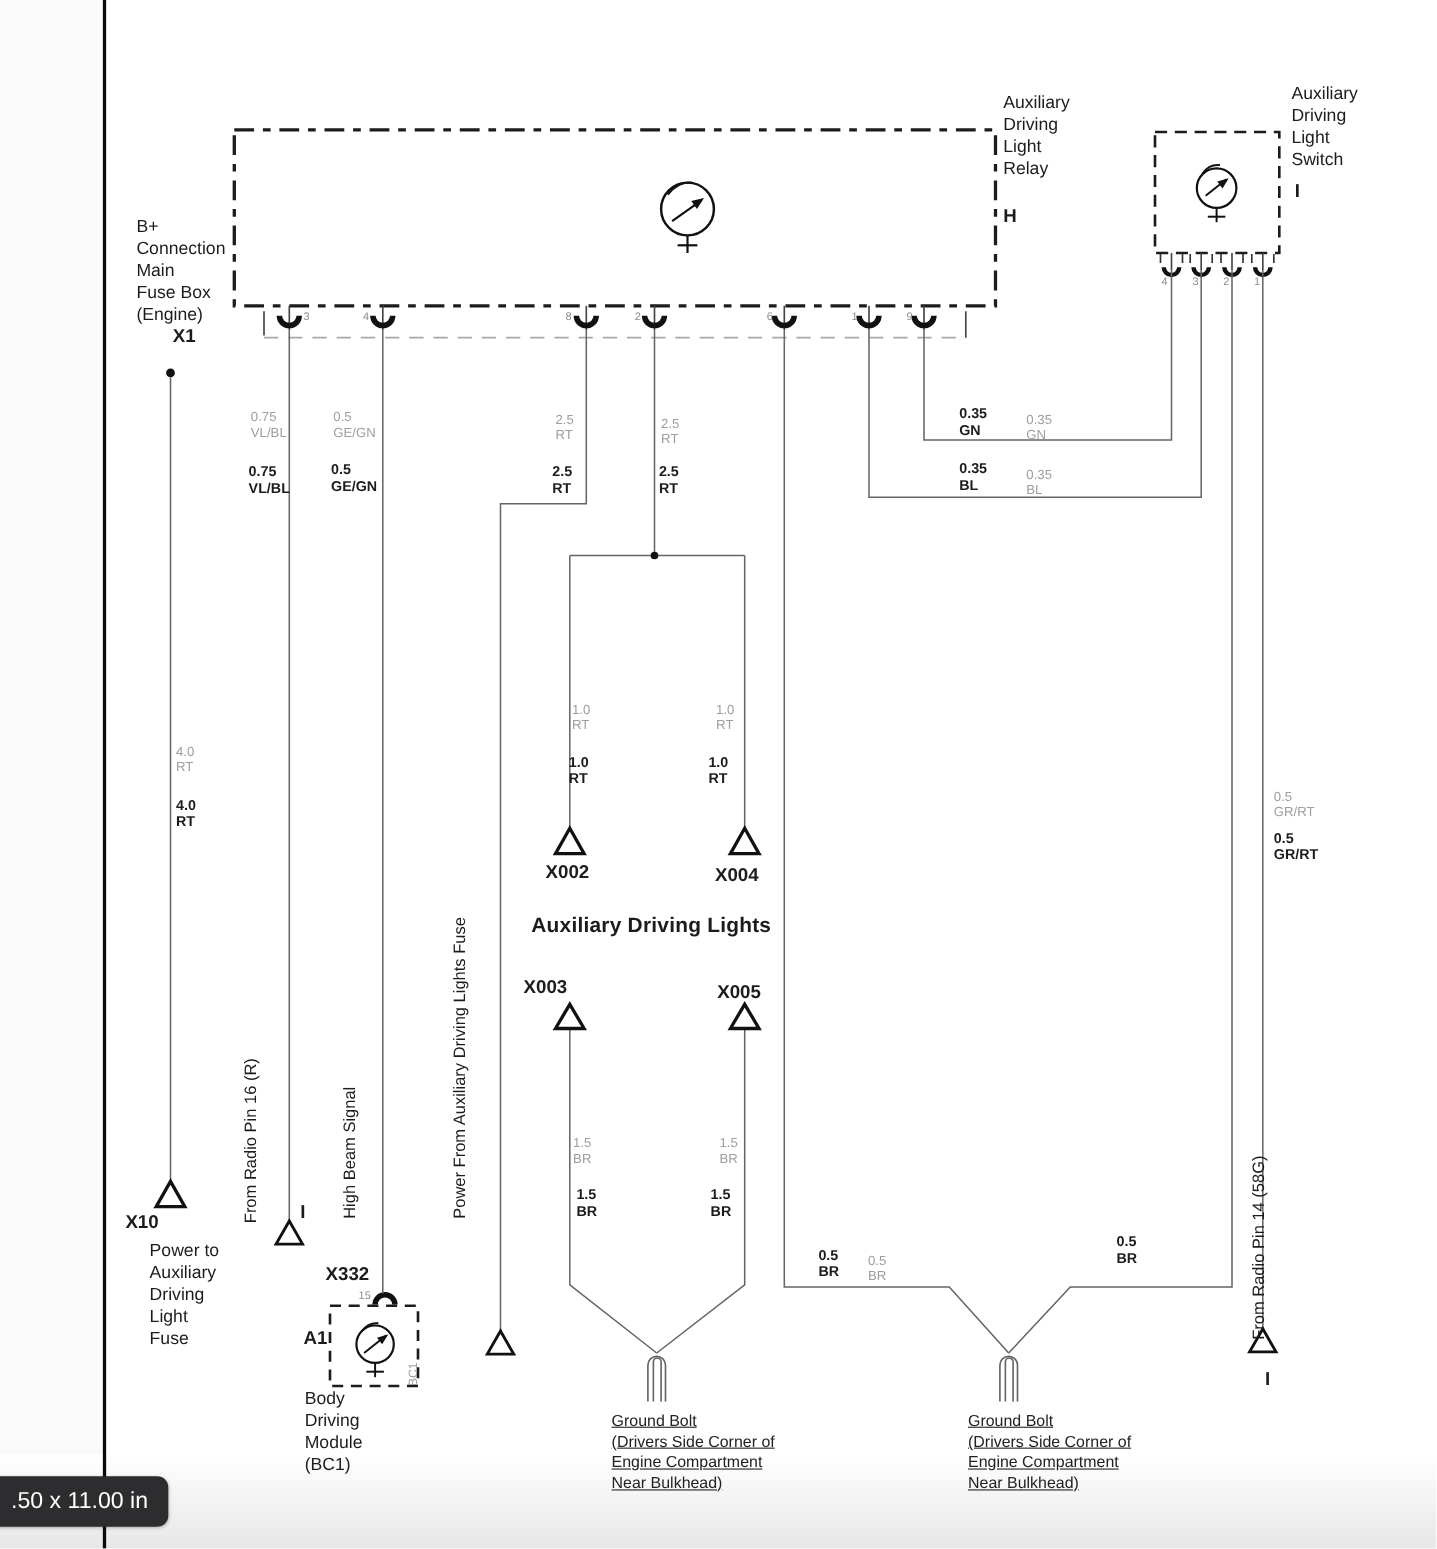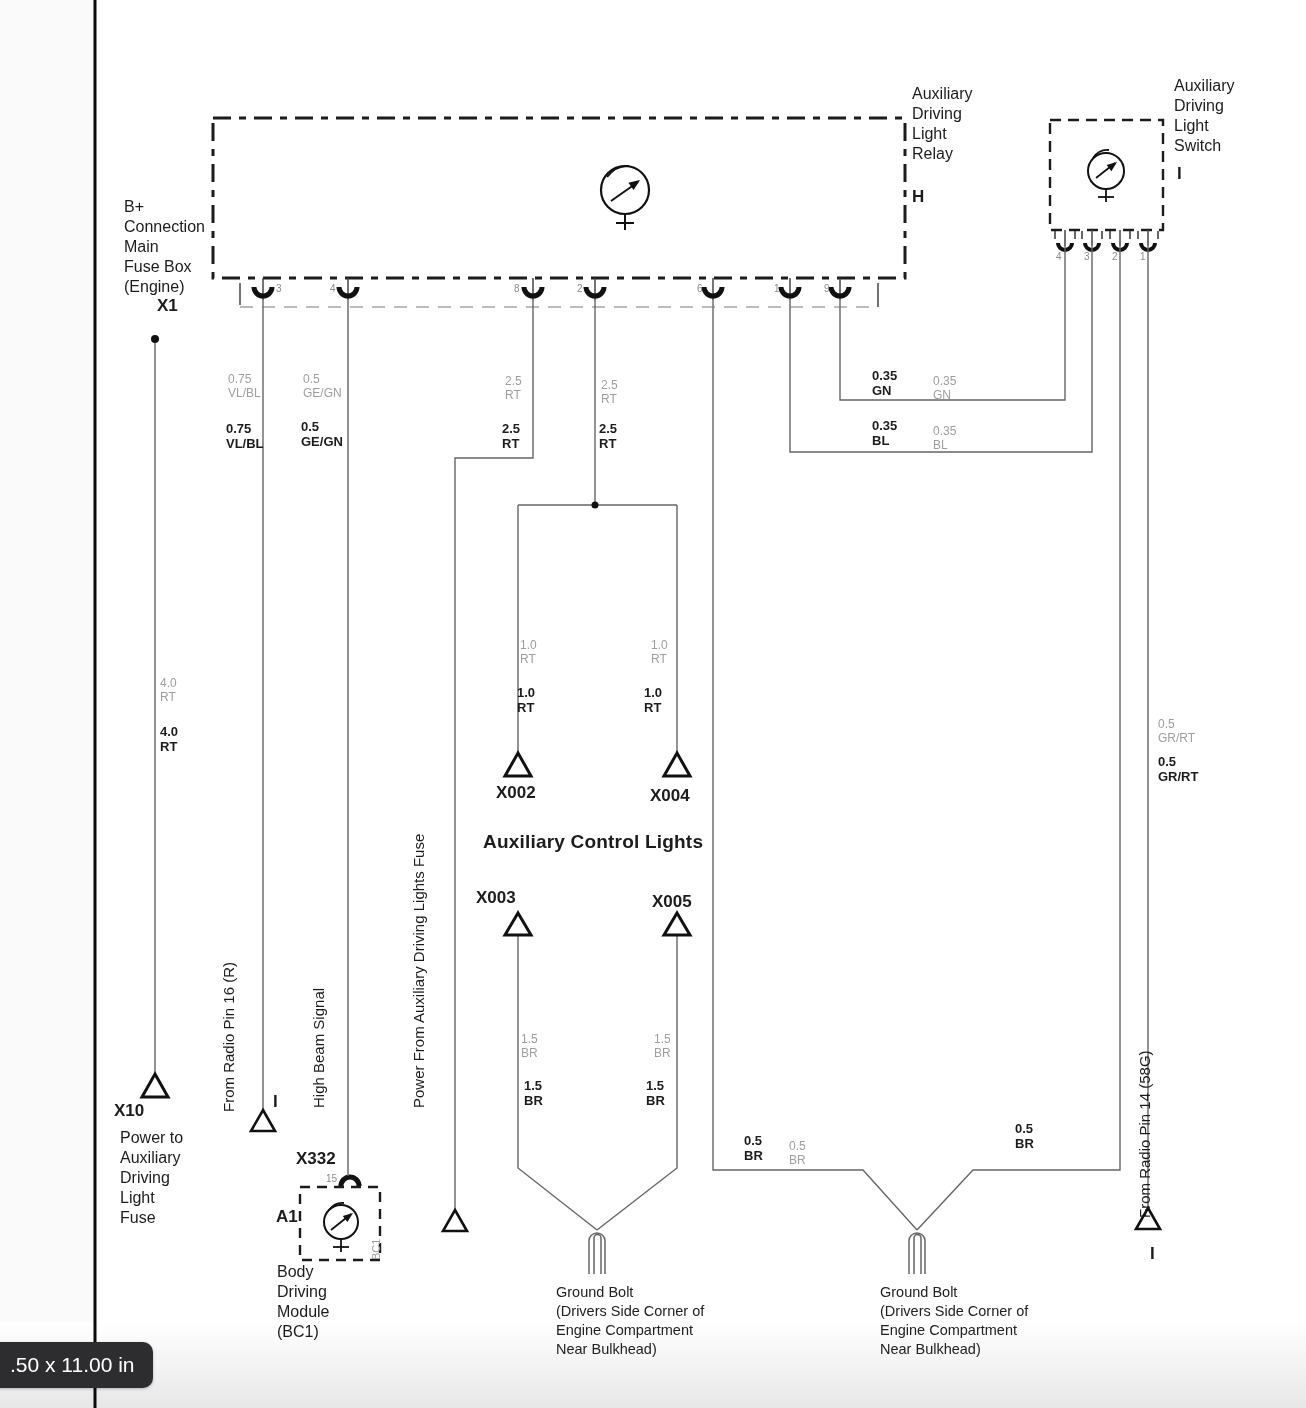--- a/index.html
+++ b/index.html
@@ -9,21 +9,21 @@
   .strip-bottom{position:absolute;left:0;top:1322px;width:100%;height:86px;
                 background:linear-gradient(#ffffff, #e7e7e8);}
   svg{position:absolute;left:0;top:0;}
   .lbl{position:absolute;font-size:16px;line-height:20px;color:#1c1c1c;white-space:pre-line;}
   .id{font-weight:bold;font-size:17px;line-height:19px;}
   .wmain{font-size:13px;line-height:15px;font-weight:bold;}
   .wghost{font-size:12px;line-height:14px;color:#9e9e9e;font-weight:normal;}
   .pin{font-size:10px;line-height:11px;color:#8c8c8c;}
   .vlabel{font-size:15px;transform:rotate(-90deg);transform-origin:0 100%;white-space:nowrap;}
   .title{font-size:19px;font-weight:bold;letter-spacing:.2px;}
-  .cap{font-size:14.5px;line-height:19px;color:#222;}
+  .cap{font-size:14.5px;line-height:19px;color:#222;text-decoration:underline;}
   .tag{font-size:11px;color:#9e9e9e;transform:rotate(-90deg);transform-origin:0 100%;white-space:nowrap;}
   .badge{position:absolute;left:-16px;top:1342px;height:46px;border-radius:10px;
          background:#2d2d2f;color:#fff;font-size:21px;line-height:46px;
          padding:0 18px 0 26px;box-shadow:0 1px 3px rgba(0,0,0,.25);}
 </style>
 </head>
 <body>
 
 <div id="stage">
 
@@ -243,31 +243,31 @@
   <div class="lbl wmain" style="left:1015px;top:1121px">0.5
 BR</div>
 
   <div class="lbl wghost" style="left:1158px;top:717px">0.5
 GR/RT</div>
   <div class="lbl wmain" style="left:1158px;top:754px">0.5
 GR/RT</div>
 
   <div class="lbl id" style="left:496px;top:783px">X002</div>
   <div class="lbl id" style="left:650px;top:786px">X004</div>
-  <div class="lbl title" style="left:483px;top:832px">Auxiliary Control Lights</div>
+  <div class="lbl title" style="left:483px;top:832px">Auxiliary Driving Lights</div>
   <div class="lbl id" style="left:476px;top:888px">X003</div>
   <div class="lbl id" style="left:652px;top:892px">X005</div>
 
   <div class="lbl vlabel" style="left:239px;top:1092px">From Radio Pin 16 (R)</div>
   <div class="lbl vlabel" style="left:329px;top:1088px">High Beam Signal</div>
   <div class="lbl vlabel" style="left:429px;top:1088px">Power From Auxiliary Driving Lights Fuse</div>
   <div class="lbl vlabel" style="left:1155px;top:1198px">From Radio Pin 14 (58G)</div>
 
   <div class="lbl id" style="left:114px;top:1101px">X10</div>
-  <div class="lbl" style="left:120px;top:1128px">Power to
+  <div class="lbl" style="left:136px;top:1128px">Power to
 Auxiliary
 Driving
 Light
 Fuse</div>
 
   <div class="lbl id" style="left:273px;top:1092px">I</div>
   <div class="lbl id" style="left:1150px;top:1244px">I</div>
 
   <div class="lbl id" style="left:296px;top:1149px">X332</div>
   <div class="lbl pin" style="left:326px;top:1173px">15</div>

